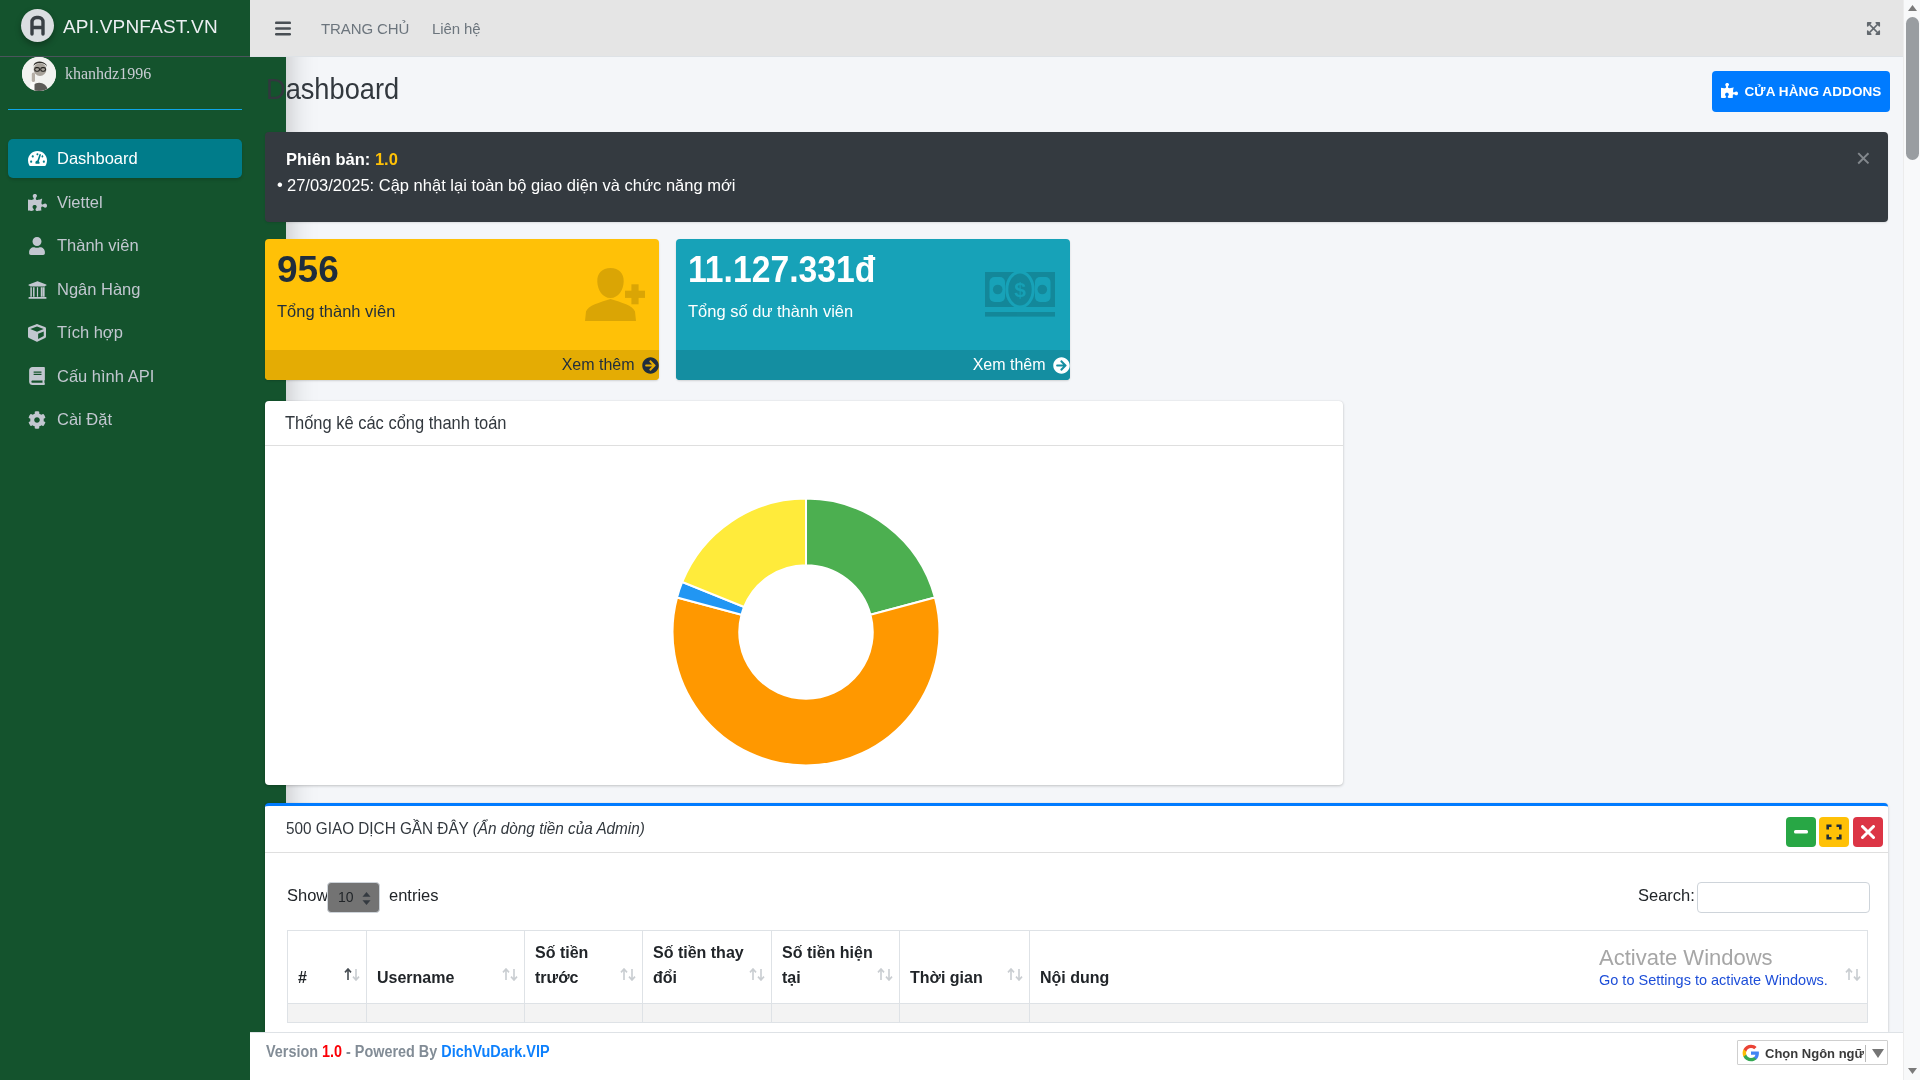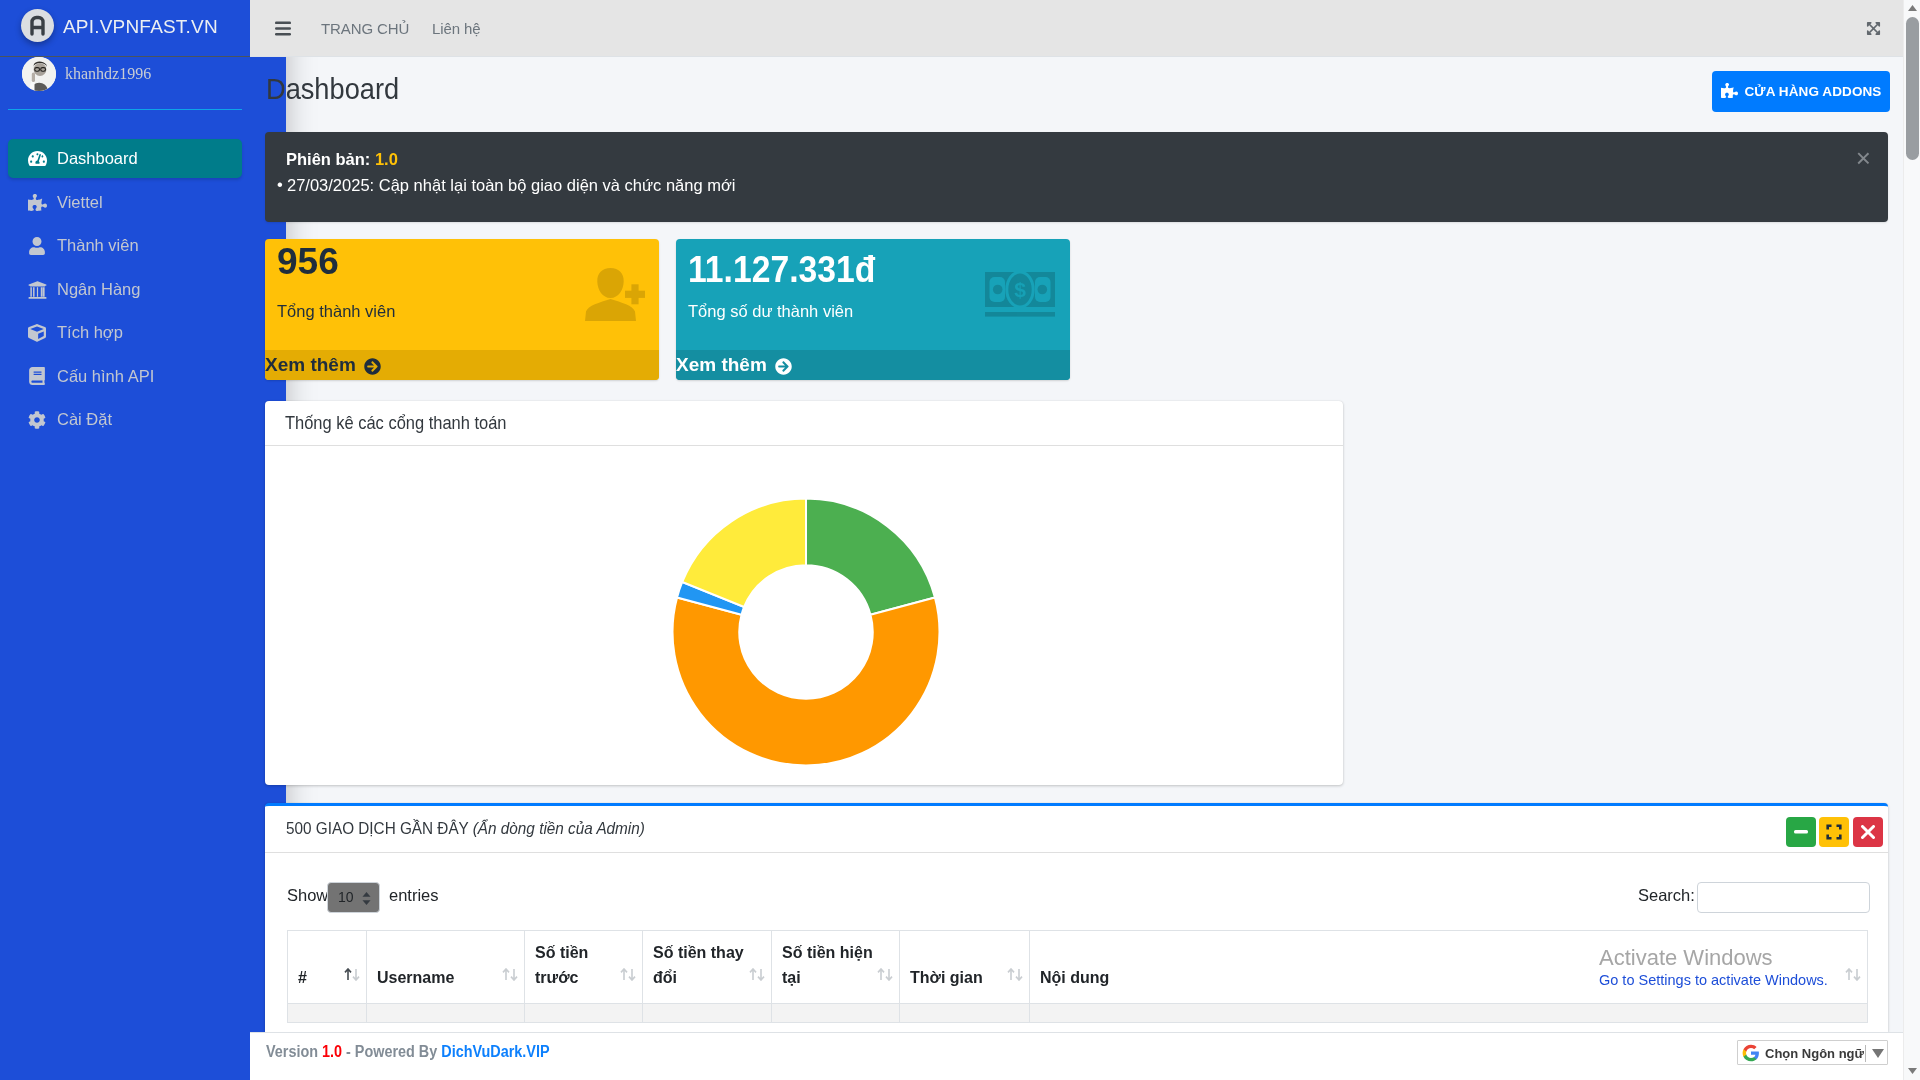--- a/index.html
+++ b/index.html
@@ -3,21 +3,21 @@
 <meta charset="utf-8">
 <title>Dashboard</title>
 <style>
 * { margin:0; padding:0; box-sizing:border-box; }
 html,body { width:1920px; height:1080px; overflow:hidden; }
 body { font-family:"Liberation Sans",sans-serif; background:#f4f6f9; color:#212529; }
 .page { position:relative; width:1920px; height:1080px; }
 .abs { position:absolute; }
 
 
-.sidebar { position:absolute; left:0; top:0; width:286px; height:1080px; background:#1d4ed8; box-shadow:0 14px 28px rgba(0,0,0,.25); }
+.sidebar { position:absolute; left:0; top:0; width:286px; height:1080px; background:#14532d; box-shadow:0 14px 28px rgba(0,0,0,.25); }
 .brand { position:absolute; left:0; top:0; width:250px; height:57px; border-bottom:1px solid #4b545c; }
 .brand-logo { position:absolute; left:21px; top:9px; width:33px; height:33px; border-radius:50%; background:#dbdee1; box-shadow:0 3px 6px rgba(0,0,0,.3); }
 .brand-text { position:absolute; left:63px; top:16px; font-size:19px; color:#eceff2; font-weight:400; letter-spacing:.2px; }
 .user-panel { position:absolute; left:8px; top:44px; width:234px; height:66px; border-bottom:1px solid #0ea5e9;font-family:Liberation Serif, serif; }
 .avatar { position:absolute; left:14px; top:13px; width:34px; height:34px; border-radius:50%; overflow:hidden; background:#f5f5f5; }
 .user-name { position:absolute; left:57px; top:21px; font-size:16px; color:#c9cdd4; }
 .nav { position:absolute; left:8px; top:139px; width:234px; }
 .nav-item { position:relative; height:39px; margin-bottom:4.5px; border-radius:5px; color:#c2c7d0; }
 .nav-item.active { background:#007c8a; color:#fff; box-shadow:0 2px 3px rgba(0,0,0,.15); }
 .nav-ico { position:absolute; left:18px; top:0; width:22px; height:39px; display:flex; align-items:center; justify-content:center; }
@@ -29,21 +29,21 @@
 
 
 .page-title { position:absolute; left:266px; top:73px; font-size:29px; font-weight:400; color:#32383e; transform:scaleX(.938); transform-origin:0 50%; }
 .btn-addons { position:absolute; left:1712px; top:71px; width:178px; height:41px; background:#007bff; border-radius:4px; color:#fff; font-size:13.5px; font-weight:700; text-align:center; line-height:41px; letter-spacing:.1px; }
 
 
 .alert-dark { position:absolute; left:265px; top:132px; width:1623px; height:90px; background:#343a40; border-radius:4px; color:#fff; font-size:16.5px; box-shadow:0 1px 2px rgba(0,0,0,.1); }
 
 
 .sbox { position:absolute; top:239px; width:394px; height:141px; border-radius:4px; box-shadow:0 1px 2px rgba(0,0,0,.15); overflow:hidden; }
-.sbox-footer { position:absolute; left:0; bottom:0; width:100%; height:30px; text-align:left; line-height:30px; font-size:19px;font-weight:bold; }
+.sbox-footer { position:absolute; left:0; bottom:0; width:100%; height:30px; text-align:right; line-height:30px; font-size:16px; }
 
 
 .card { position:absolute; background:#fff; border-radius:4px; box-shadow:0 0 1px rgba(0,0,0,.125),0 1px 3px rgba(0,0,0,.2); }
 
 .lgi { margin:0 3px; }
 .lgs { display:inline-block; width:37px; height:13px; vertical-align:-2px; margin-right:7px; }
 
 
 .dtable { position:absolute; border-collapse:collapse; font-size:16px; }
 .dtable th, .dtable td { border:1px solid #dee2e6; }
@@ -165,21 +165,21 @@
         <path fill="#fff" d="M519.442 288.651c-41.519 0-59.5 31.593-82.058 31.593C377.409 320.244 432 144 432 144s-196.288 80-196.288-3.297c0-35.827 36.288-46.25 36.288-85.985C272 19.216 243.885 0 210.539 0c-34.654 0-66.366 18.891-66.366 56.346 0 41.364 31.711 59.277 31.711 81.75C175.885 207.719 0 166.758 0 166.758v333.237s178.635 41.047 178.635-28.662c0-22.473-40-40.107-40-81.471 0-37.456 29.25-56.346 63.577-56.346 33.673 0 61.788 19.216 61.788 54.717 0 39.735-36.288 50.158-36.288 85.985 0 60.803 129.675 25.73 181.23 25.73 0 0-34.725-120.101 25.827-120.101 35.962 0 46.423 36.152 86.308 36.152C556.712 416 576 387.99 576 354.443c0-34.199-18.962-65.792-56.558-65.792z"></path>
       </svg>CỬA HÀNG ADDONS</div>
 
 <div class="alert-dark">
   <div class="abs" style="left:21px;top:18px;"><b>Phiên bản: </b><b style="color:#ffc107;">1.0</b></div>
   <div class="abs" style="left:8px;top:43px;width:1560px;"><span style="display:inline-block;width:14px;text-align:center;vertical-align:1px;">•</span><span style="margin-left:0px;">27/03/2025: Cập nhật lại toàn bộ giao diện và chức năng mới</span></div>
   <span class="abs" style="right:17px;top:11px;color:#83888d;font-size:26px;font-weight:400;">×</span>
 </div>
 
 <div class="sbox" style="left:265px;background:#ffc107;color:#1f2d3d;">
-  <div class="abs" style="left:12px;top:2px;font-size:37px;font-weight:700;text-align:right;">956</div>
+  <div class="abs" style="left:12px;top:10px;font-size:37px;font-weight:700;text-align:right;">956</div>
   <div class="abs" style="left:12px;top:63px;font-size:16.5px;">Tổng thành viên</div>
   <div class="abs" style="left:319px;top:29px;">
     <svg width="61" height="53" viewBox="0 0 61 53">
       <g fill="#000" opacity=".145">
         <path d="M26.5 0 c8.5 0 13.5 5.5 13.2 13.5 c-0.3 8.5 -5.2 16.5 -13.2 16.5 c-8 0 -12.9 -8 -13.2 -16.5 C13 5.5 18 0 26.5 0 z"></path>
         <path d="M26.5 31 c-11 3.5 -22.5 6.5 -24.5 12.5 L1 53 h51 l-1 -9.5 c-2 -6 -13.5 -9 -24.5 -12.5 z"></path>
         <rect x="41" y="22.7" width="20" height="7.2"></rect>
         <rect x="47.4" y="16.3" width="7.2" height="20"></rect>
       </g>
     </svg>

